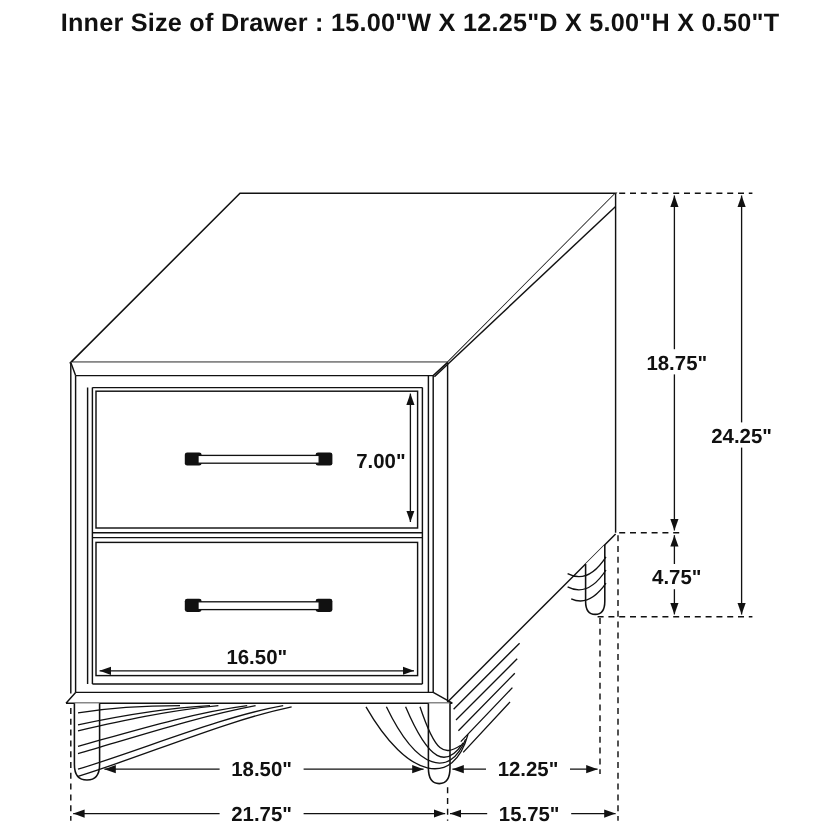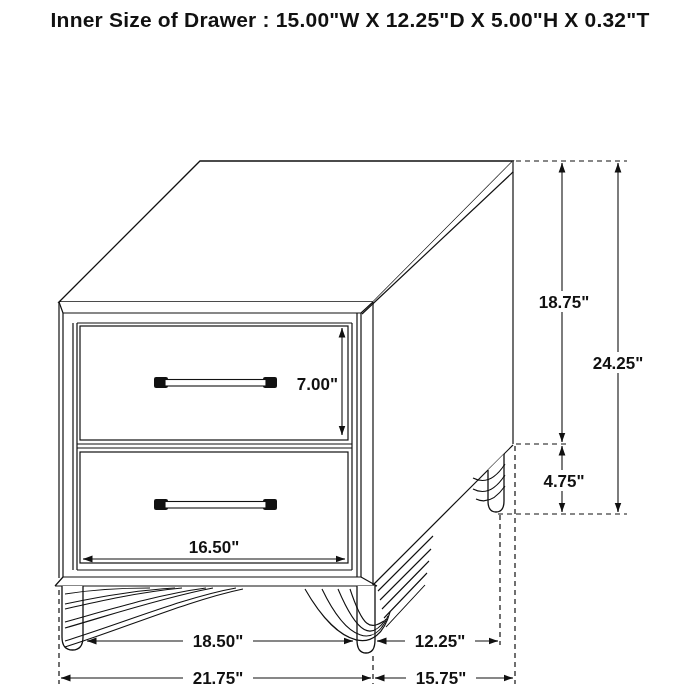--- a/index.html
+++ b/index.html
@@ -8,21 +8,21 @@
   .title{position:absolute;top:8px;left:0;width:100%;text-align:center;
          font-size:21px;font-weight:bold;color:#111;letter-spacing:0.2px;}
   svg{position:absolute;left:0;top:0;}
   .dim-label{font-family:"Liberation Sans", sans-serif;font-size:17px;font-weight:bold;fill:#111;}
 </style>
 </head>
 <body>
 
 <div class="stage">
 
-  <div class="title">Inner Size of Drawer : 15.00"W X 12.25"D X 5.00"H X 0.32"T</div>
+  <div class="title">Inner Size of Drawer : 15.00"W X 12.25"D X 5.00"H X 0.50"T</div>
 
   <svg width="700" height="700" viewBox="0 0 700 700">
     <defs>
       <marker id="arr" viewBox="0 0 10 8" markerWidth="10" markerHeight="8" refX="9.5" refY="4" orient="auto-start-reverse" markerUnits="userSpaceOnUse">
         <path d="M0 0.6 L9.5 4 L0 7.4 Z" fill="#111"></path>
       </marker>
     </defs>
 
     <g>
       <path d="M59 302 L200 161 L513 161 L373 302 Z" fill="#fff" stroke="#111" stroke-width="1.3"></path>

